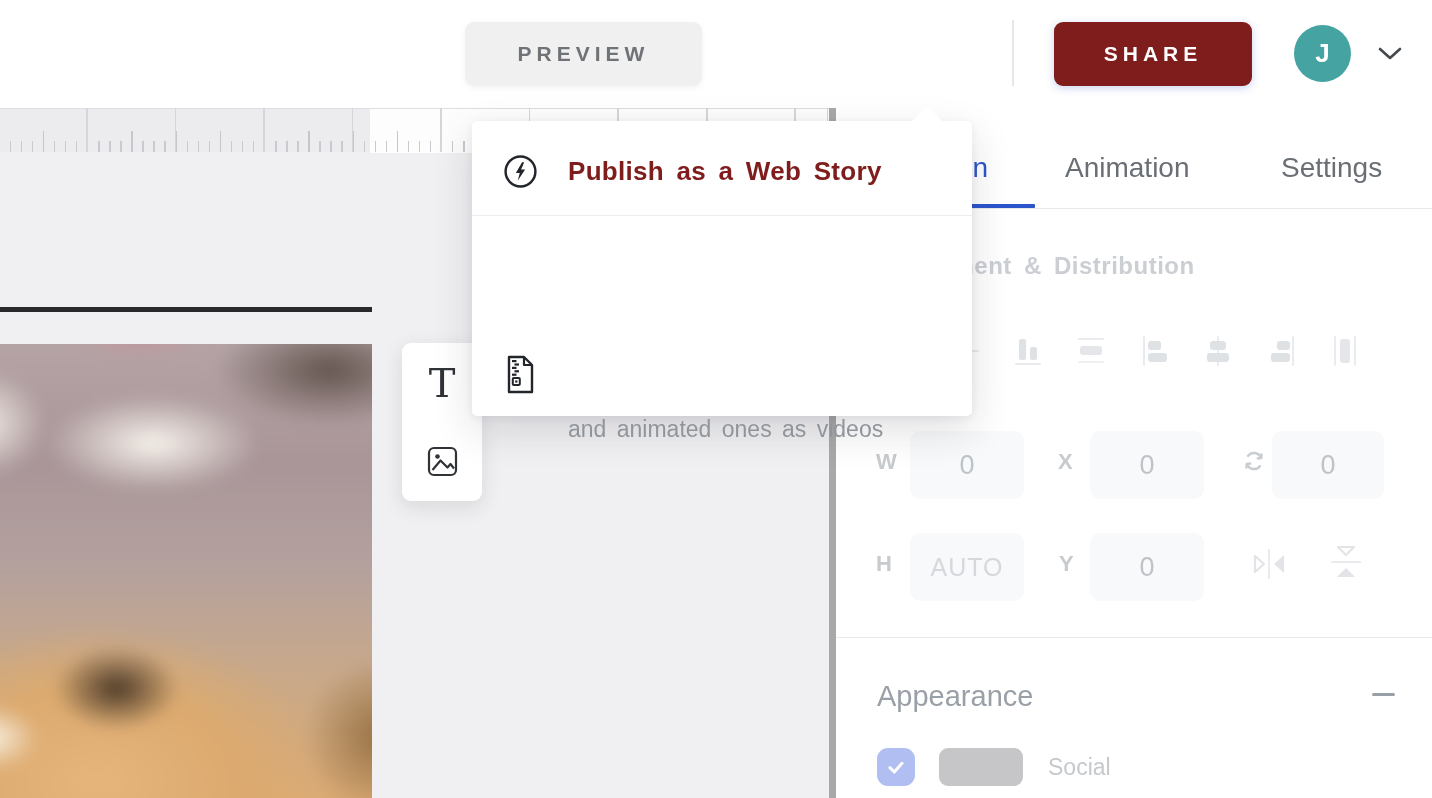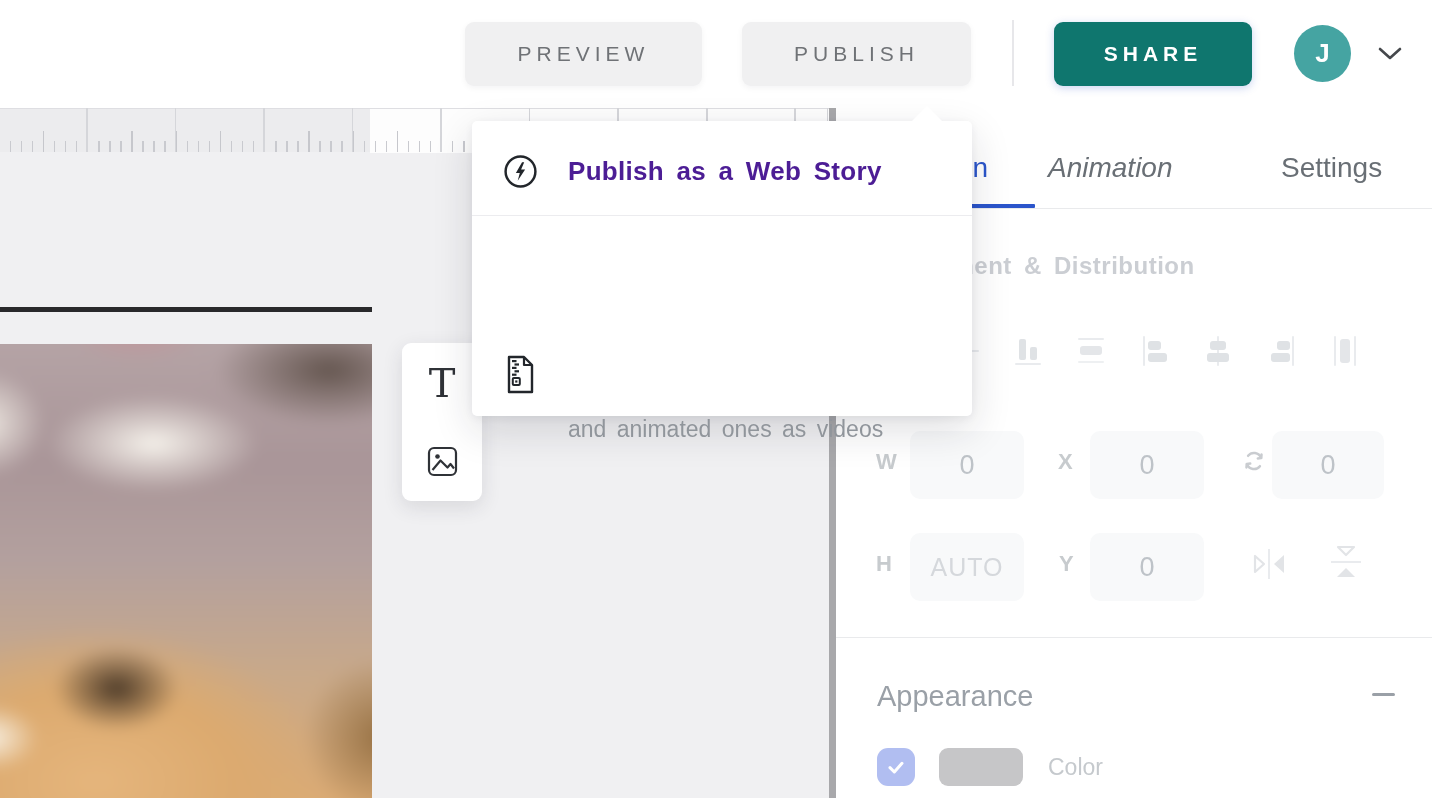--- a/index.html
+++ b/index.html
@@ -8,29 +8,29 @@
     position:relative;width:1432px;height:798px;overflow:hidden;
     font-family:"Liberation Sans",sans-serif;background:#ffffff;
   }
   .abs{position:absolute;}
 
   
   #topbar{left:0;top:0;width:1432px;height:108px;background:#fff;z-index:6;}
   .bar-btn{
     height:64px;border-radius:9px;background:#f0f0f1;
     display:flex;align-items:center;justify-content:center;
-    font-size:21px;font-weight:400;letter-spacing:5px;color:#6f7276;
+    font-size:21px;font-weight:700;letter-spacing:5px;color:#6f7276;
     box-shadow:0 2px 6px rgba(20,20,30,.05);cursor:pointer;
   }
   #preview-btn{position:absolute;left:465px;top:22px;width:237px;}
   #publish-btn{position:absolute;left:742px;top:22px;width:229px;}
   #topbar-divider{position:absolute;left:1012px;top:20px;width:2px;height:66px;background:#e7e7ea;}
   #share-btn{
     position:absolute;left:1054px;top:22px;width:198px;height:64px;border-radius:9px;
-    background:#0f766e;color:#fff;display:flex;align-items:center;justify-content:center;
+    background:#7f1d1d;color:#fff;display:flex;align-items:center;justify-content:center;
     font-size:21px;font-weight:700;letter-spacing:5px;cursor:pointer;
     box-shadow:0 2px 8px rgba(44,83,201,.25);
   }
   #avatar{
     position:absolute;left:1294px;top:25px;width:57px;height:57px;border-radius:50%;
     background:#45a4a2;color:#fff;display:flex;align-items:center;justify-content:center;
     font-size:26px;font-weight:600;cursor:pointer;
   }
   #account-chevron{position:absolute;left:1377px;top:46px;width:26px;height:16px;cursor:pointer;}
 
@@ -66,21 +66,21 @@
   #image-tool{top:79px;}
   #text-tool .t-glyph{font-family:"DejaVu Serif","Liberation Serif",serif;font-size:40px;line-height:1;color:#2f3237;}
 
   
   #panel-scrollbar{left:829px;top:108px;width:7px;height:690px;background:#a8a8ab;z-index:3;}
 
   
   #panel{left:836px;top:108px;width:596px;height:690px;background:#fff;z-index:2;}
   .tab{position:absolute;top:44px;font-size:28px;color:#696f75;cursor:pointer;white-space:nowrap;}
   #tab-design{left:65px;color:#2b55cb;font-weight:500;}
-  #tab-animation{left:212px;font-style:italic;}
+  #tab-animation{left:229px;}
   #tab-settings{left:445px;}
   #tab-underline{position:absolute;left:59px;top:96px;width:140px;height:4px;background:#2b55cb;border-radius:1px;}
   #tabs-divider{position:absolute;left:0;top:100px;width:596px;height:1px;background:#e9eaec;}
   #align-section-title{position:absolute;left:54px;top:144px;font-size:24px;font-weight:600;
     color:#cbced3;letter-spacing:.5px;word-spacing:5px;white-space:nowrap;}
   .align-btn{position:absolute;top:222px;width:36px;height:42px;display:flex;align-items:center;justify-content:center;cursor:pointer;}
   .field-label{position:absolute;font-size:22px;font-weight:600;color:#c7cbce;}
   .field{position:absolute;width:114px;height:68px;border-radius:10px;background:#f8f9fa;
     display:flex;align-items:center;justify-content:center;
     font-size:27px;color:#bec3c8;cursor:text;}
@@ -100,21 +100,21 @@
   #publish-dropdown{left:472px;top:121px;width:500px;height:295px;background:#fff;border-radius:5px;
     box-shadow:0 14px 40px rgba(25,30,45,.14),0 2px 8px rgba(25,30,45,.06);z-index:20;}
   #dropdown-caret{position:absolute;left:440px;top:-15px;width:0;height:0;
     border-left:15px solid transparent;border-right:15px solid transparent;border-bottom:15px solid #fff;}
   .menu-item{position:absolute;left:0;width:500px;cursor:pointer;}
   #menu-item-1{top:0;height:94px;}
   #menu-item-2{top:95px;height:200px;}
   #menu-divider{position:absolute;left:0;top:94px;width:500px;height:1px;background:#ececef;}
   .menu-icon-1{position:absolute;left:30px;top:32px;}
   .menu-icon-2{position:absolute;left:32px;top:138px;}
-  .menu-title{position:absolute;left:96px;font-size:26px;font-weight:700;color:#4c1d95;
+  .menu-title{position:absolute;left:96px;font-size:26px;font-weight:700;color:#7f1d1d;
     letter-spacing:.3px;word-spacing:5px;white-space:nowrap;}
   #menu-title-1{top:35px;}
   #menu-title-2{top:143px;}
   .menu-desc{position:absolute;left:96px;font-size:23px;color:#90959b;word-spacing:4px;line-height:35px;white-space:nowrap;}
   #menu-desc{top:196px;}
 </style>
 </head>
 <body>
 
 <div id="app">
@@ -245,26 +245,25 @@
     <div id="panel-divider"></div>
 
     <div id="appearance-title">Appearance</div>
     <div id="appearance-collapse"></div>
     <div id="color-checkbox">
       <svg width="24" height="24" viewBox="0 0 36 36">
         <path d="M9 19 L15.5 25.5 L27 12.5" fill="none" stroke="#ffffff" stroke-width="4.5" stroke-linecap="round" stroke-linejoin="round"></path>
       </svg>
     </div>
     <div id="color-swatch"></div>
-    <div id="color-label">Color</div>
+    <div id="color-label">Social</div>
   </div>
 
   <div id="topbar" class="abs">
     <div id="preview-btn" class="bar-btn">PREVIEW</div>
-    <div id="publish-btn" class="bar-btn">PUBLISH</div>
     <div id="topbar-divider"></div>
     <div id="share-btn">SHARE</div>
     <div id="avatar">J</div>
     <svg id="account-chevron" viewBox="0 0 26 16">
       <path d="M3 3 L13 12 L23 3" fill="none" stroke="#45484c" stroke-width="2.6" stroke-linecap="round" stroke-linejoin="round"></path>
     </svg>
   </div>
 
   <div id="publish-dropdown" class="abs">
     <div id="dropdown-caret"></div>

